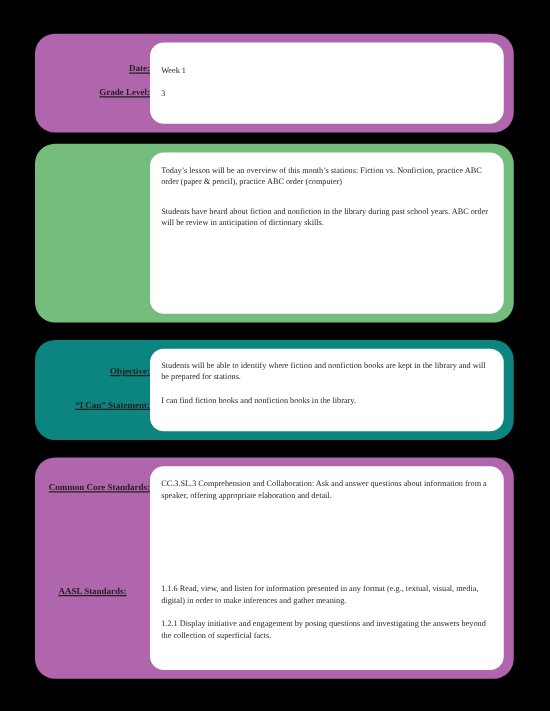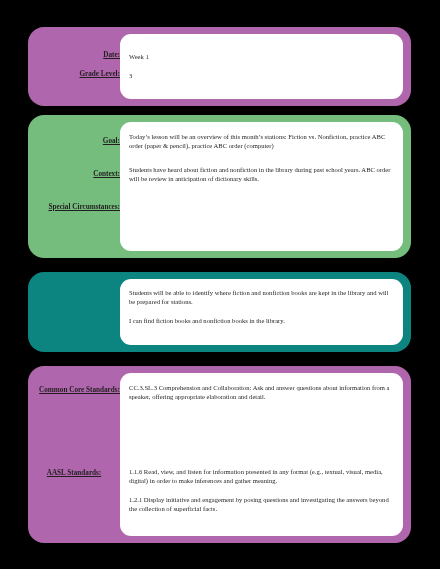--- a/index.html
+++ b/index.html
@@ -111,33 +111,32 @@
       <div class="label" style="top:24px;">Date:</div>
       <div class="label" style="top:43px;padding-left:31px;">Grade Level:</div>
     </div>
     <div class="card card-date">
       <div class="para date-val">Week 1</div>
       <div class="para grade-val">3</div>
     </div>
   </div>
 
   <div class="block block-goal">
-    <div class="labels">
-      <div class="label" style="top:22px;">Goal:</div>
-      <div class="label" style="top:55px;">Context:</div>
-      <div class="label" style="top:88px;">Special Circumstances:</div>
-    </div>
     <div class="card card-goal">
       <div class="para goal-val">Today’s lesson will be an overview of this month’s stations: Fiction vs. Nonfiction, practice ABC order (paper &amp; pencil), practice ABC order (computer)</div>
       <div class="para context-val">Students have heard about fiction and nonfiction in the library during past school years. ABC order will be review in anticipation of dictionary skills.</div>
       <div class="para" style="top:80px;"></div>
     </div>
   </div>
 
   <div class="block block-objective">
+    <div class="labels">
+      <div class="label" style="top:21px;">Objective:</div>
+      <div class="label" style="top:48px;">“I Can” Statement:</div>
+    </div>
     <div class="card card-objective">
       <div class="para objective-val">Students will be able to identify where fiction and nonfiction books are kept in the library and will be prepared for stations.</div>
       <div class="para ican-val">I can find fiction books and nonfiction books in the library.</div>
     </div>
   </div>
 
   <div class="block block-standards">
     <div class="labels">
       <div class="label" style="top:20px;">Common Core Standards:</div>
       <div class="label" style="top:103px;text-align:center;">AASL Standards:</div>

